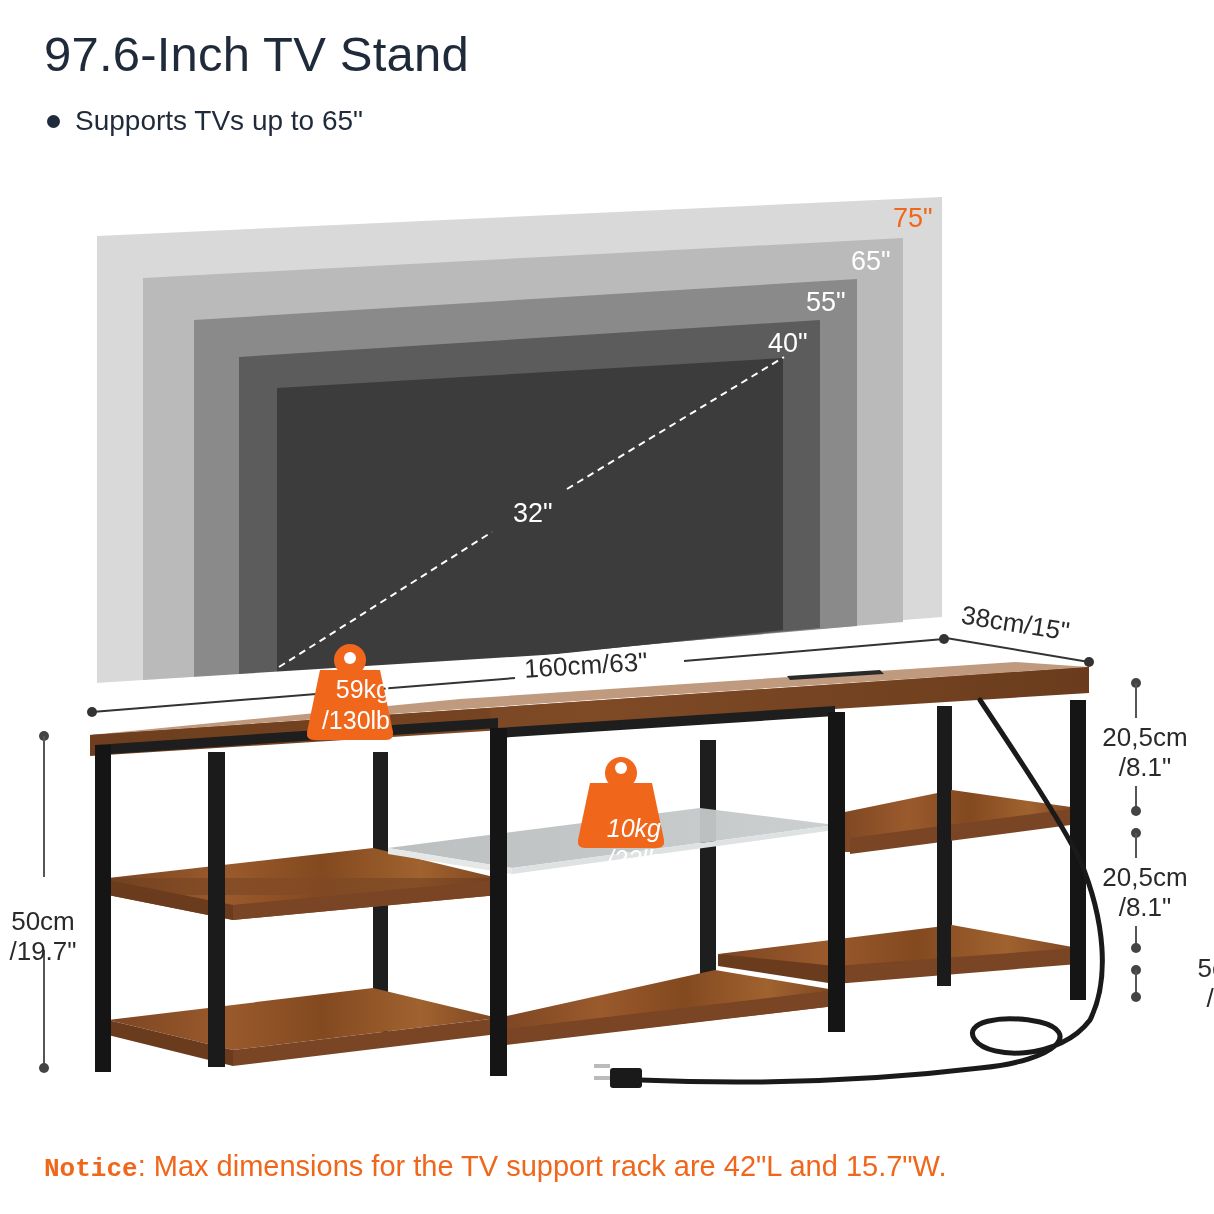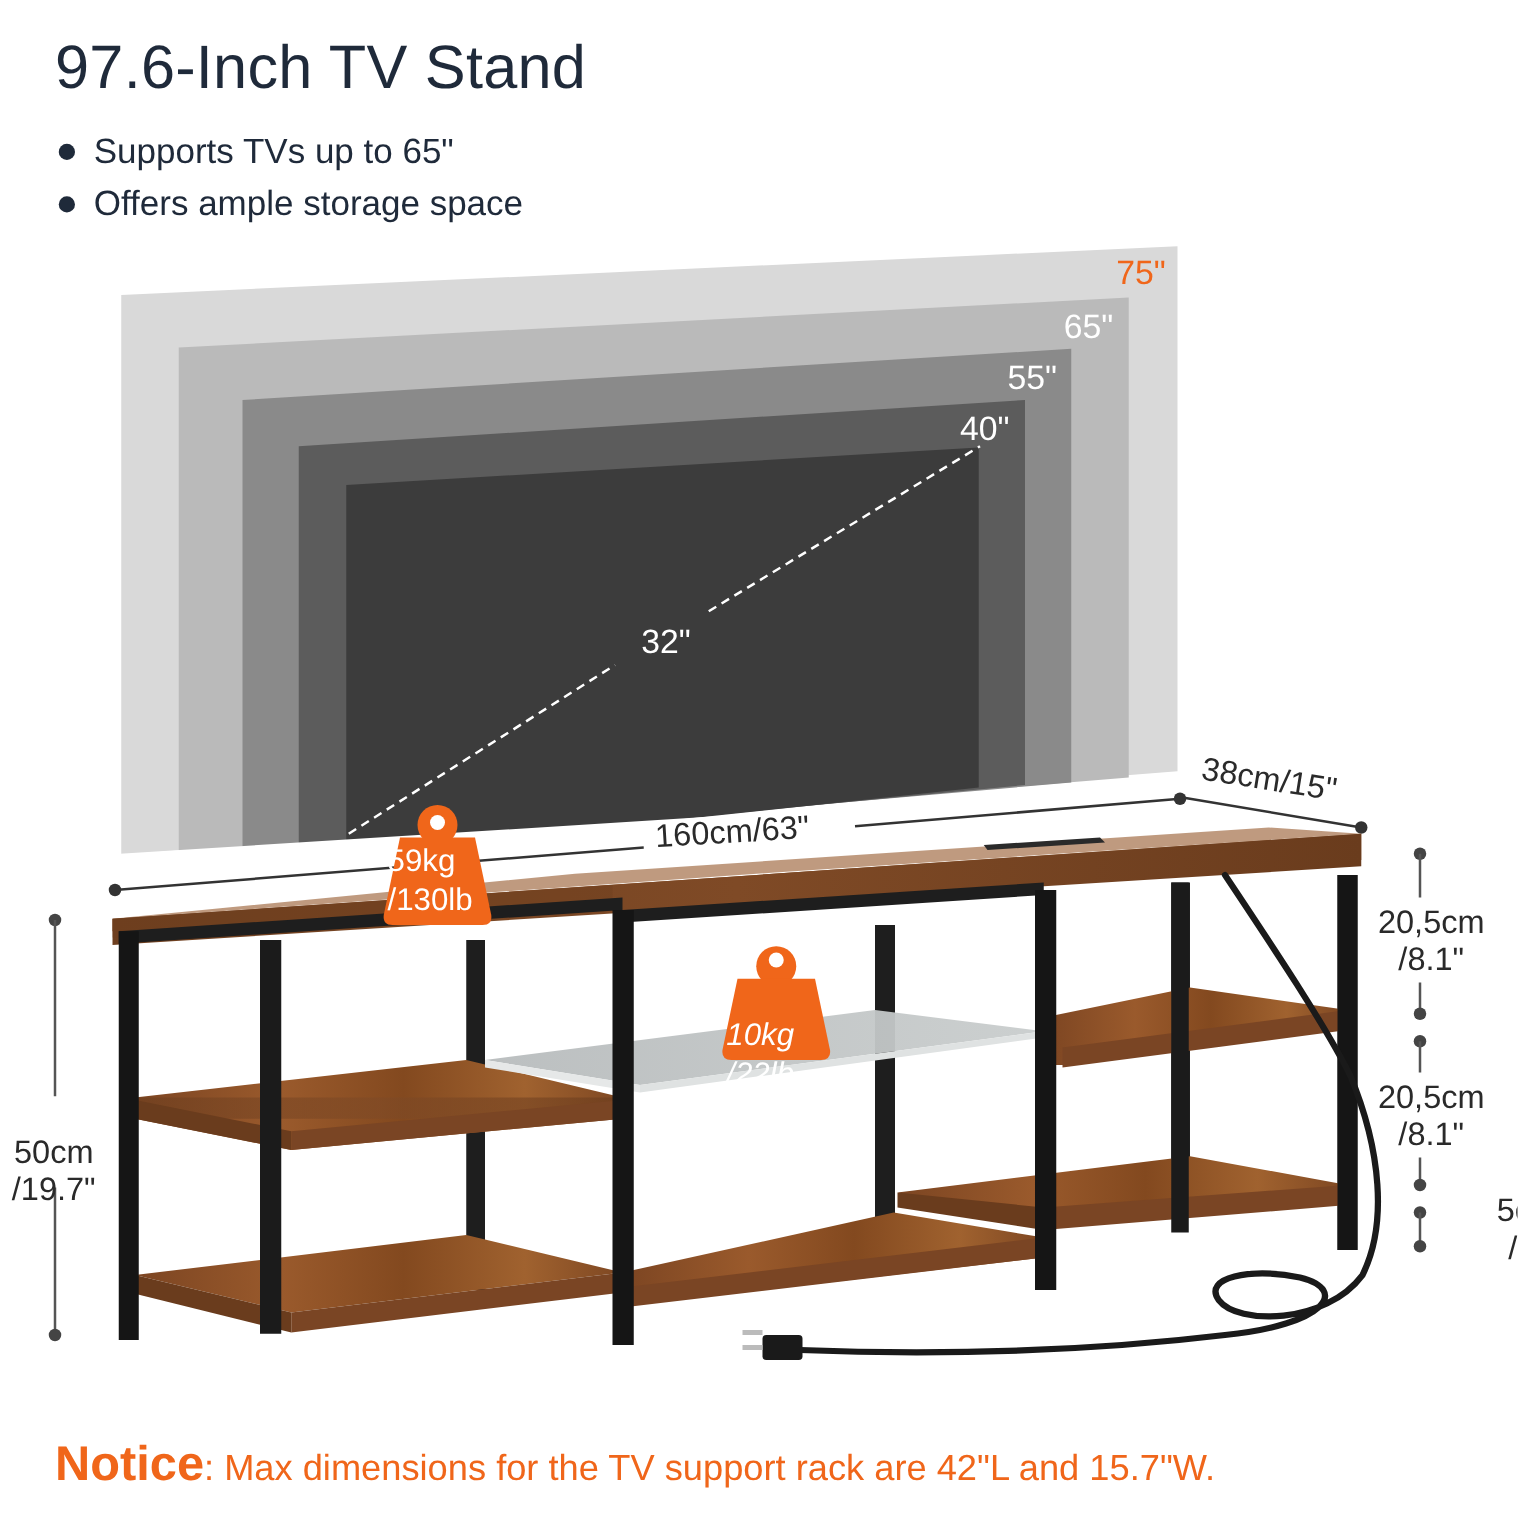--- a/index.html
+++ b/index.html
@@ -20,41 +20,37 @@
   }
 
   .scene { position: absolute; left: 0; top: 0; width: 1214px; height: 1214px; }
 
   .lbl { position: absolute; font-size: 27px; color: #ffffff; line-height: 1; white-space: nowrap; }
   .lbl.orange { color: #f0661a; }
 
   .dim { position: absolute; font-size: 26px; color: #2a2a2a; line-height: 30px; text-align: center; white-space: nowrap; }
 
   .badge {
-    position: absolute; color: #fff; font-size: 25px; line-height: 31px; text-align: left;
+    position: absolute; color: #fff; font-size: 25px; line-height: 31px; text-align: right;
   }
 
   .notice {
     position: absolute; left: 44px; top: 1150px; font-size: 29px; color: #f0661a; white-space: nowrap;
   }
-  .notice b { font-weight: 700; font-size: 39px; }
+  .notice b { font-weight: 700; font-size: 26px; font-family: Liberation Mono, monospace; }
 </style>
 </head>
 <body>
 
 <div class="title">97.6-Inch TV Stand</div>
 
 <ul class="bullets">
   <li>
     <span class="dot"></span>
     <span>Supports TVs up to 65"</span>
-  </li>
-  <li>
-    <span class="dot"></span>
-    <span>Offers ample storage space</span>
   </li>
 </ul>
 
 <svg class="scene" viewBox="0 0 1214 1214" xmlns="http://www.w3.org/2000/svg">
   <defs>
     <linearGradient id="wood" x1="0" y1="0" x2="1" y2="0">
       <stop offset="0" stop-color="#7c4522"></stop>
       <stop offset="0.3" stop-color="#9a5a2c"></stop>
       <stop offset="0.55" stop-color="#83491f"></stop>
       <stop offset="0.8" stop-color="#a0622f"></stop>

